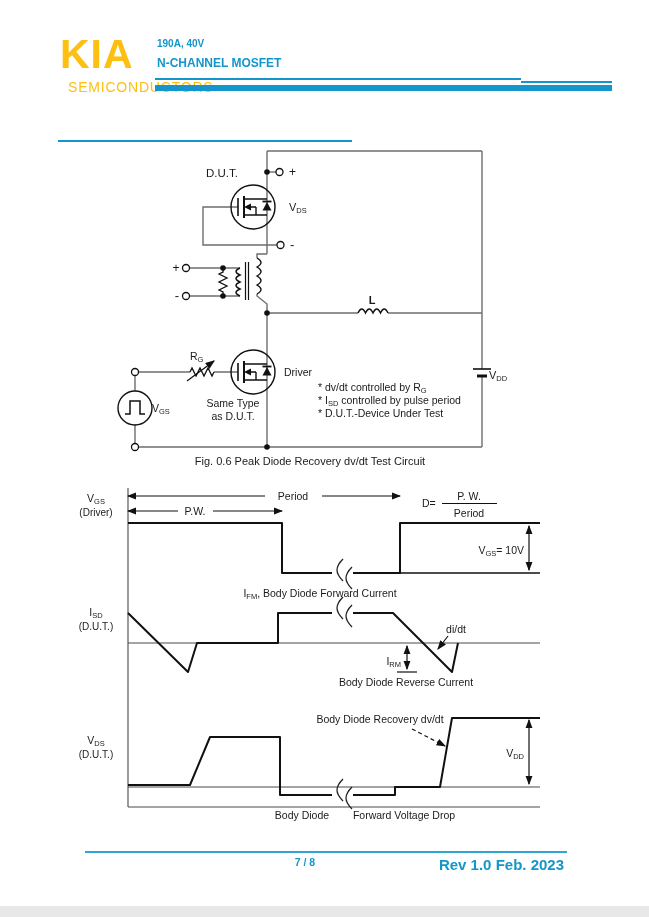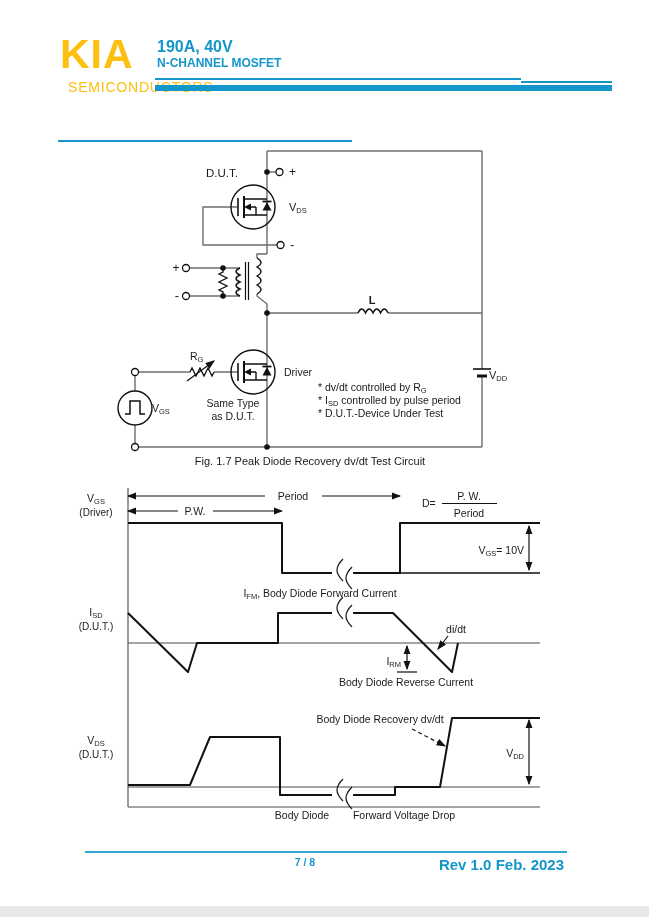--- a/index.html
+++ b/index.html
@@ -2,21 +2,21 @@
 <html><head>
 <meta charset="utf-8">
 <style>
   html,body{margin:0;padding:0;background:#e8e8e8;}
   .page{position:relative;width:649px;height:906px;background:#ffffff;margin:0 auto;
         font-family:"Liberation Sans",sans-serif;overflow:hidden;}
   .abs{position:absolute;}
   
   .logo{left:60px;top:34px;font-size:41px;font-weight:800;letter-spacing:1px;color:#fdbf10;line-height:1;}
   .logo-sub{left:68px;top:79px;font-size:14px;font-weight:400;letter-spacing:.8px;color:#fdbf10;}
-  .rating{left:157px;top:38px;font-size:16px;font-weight:700;color:#1496cb;}
+  .rating{left:157px;top:38px;font-size:10px;font-weight:700;color:#1496cb;}
   .dev-type{left:157px;top:56px;font-size:12px;font-weight:700;color:#1496cb;}
   .part-no{left:511px;top:42px;font-size:29px;font-weight:400;color:#1496cb;letter-spacing:.5px;}
   .hline{background:#1496cb;}
   
   .sec-title{left:58px;top:120px;font-size:14.5px;font-weight:700;color:#1496cb;}
   .sec-num{color:#f0a300;}
   .sec-underline{left:58px;top:140px;width:294px;height:1.5px;background:#1496cb;}
   
   .cap{left:85px;width:450px;text-align:center;color:#1a1a1a;}
   .cap1{top:455px;font-size:11px;}
@@ -145,21 +145,21 @@
     <text x="199" y="228" font-size="10.5">Driver</text>
     <text x="148" y="259" font-size="10.5" text-anchor="middle">Same Type</text>
     <text x="148" y="272" font-size="10.5" text-anchor="middle">as D.U.T.</text>
     <text x="105" y="212" font-size="10.5"><tspan>R</tspan><tspan font-size="7.5" dy="2">G</tspan></text>
     <text x="67" y="264" font-size="10.5"><tspan>V</tspan><tspan font-size="7.5" dy="2">GS</tspan></text>
     <text x="233" y="243" font-size="10.5"><tspan>* dv/dt controlled by R</tspan><tspan font-size="7.5" dy="2">G</tspan><tspan dy="-2"></tspan></text>
     <text x="233" y="256" font-size="10.5"><tspan>* I</tspan><tspan font-size="7.5" dy="2">SD</tspan><tspan dy="-2"> controlled by pulse period</tspan></text>
     <text x="233" y="269" font-size="10.5"><tspan>* D.U.T.-Device Under Test</tspan><tspan font-size="7.5" dy="2"></tspan><tspan dy="-2"></tspan></text>
   </svg>
 
-  <div class="abs cap cap1">Fig. 1.7 Peak Diode Recovery dv/dt Test Circuit</div>
+  <div class="abs cap cap1">Fig. 0.6 Peak Diode Recovery dv/dt Test Circuit</div>
 
   <svg class="abs" style="left:80px;top:485px;" width="485" height="345" viewBox="0 0 485 345">
 
     <path class="thinln" stroke-width="1.3" d="M48,3 V322"></path>
 
     <g>
       <path class="arrln" d="M48,11 H185" marker-start="url(#arr)"></path>
       <path class="arrln" d="M242,11 H320" marker-end="url(#arr)"></path>
       <text x="213" y="15" font-size="10.5" text-anchor="middle">Period</text>
       <path class="arrln" d="M48,26 H98" marker-start="url(#arr)"></path>

